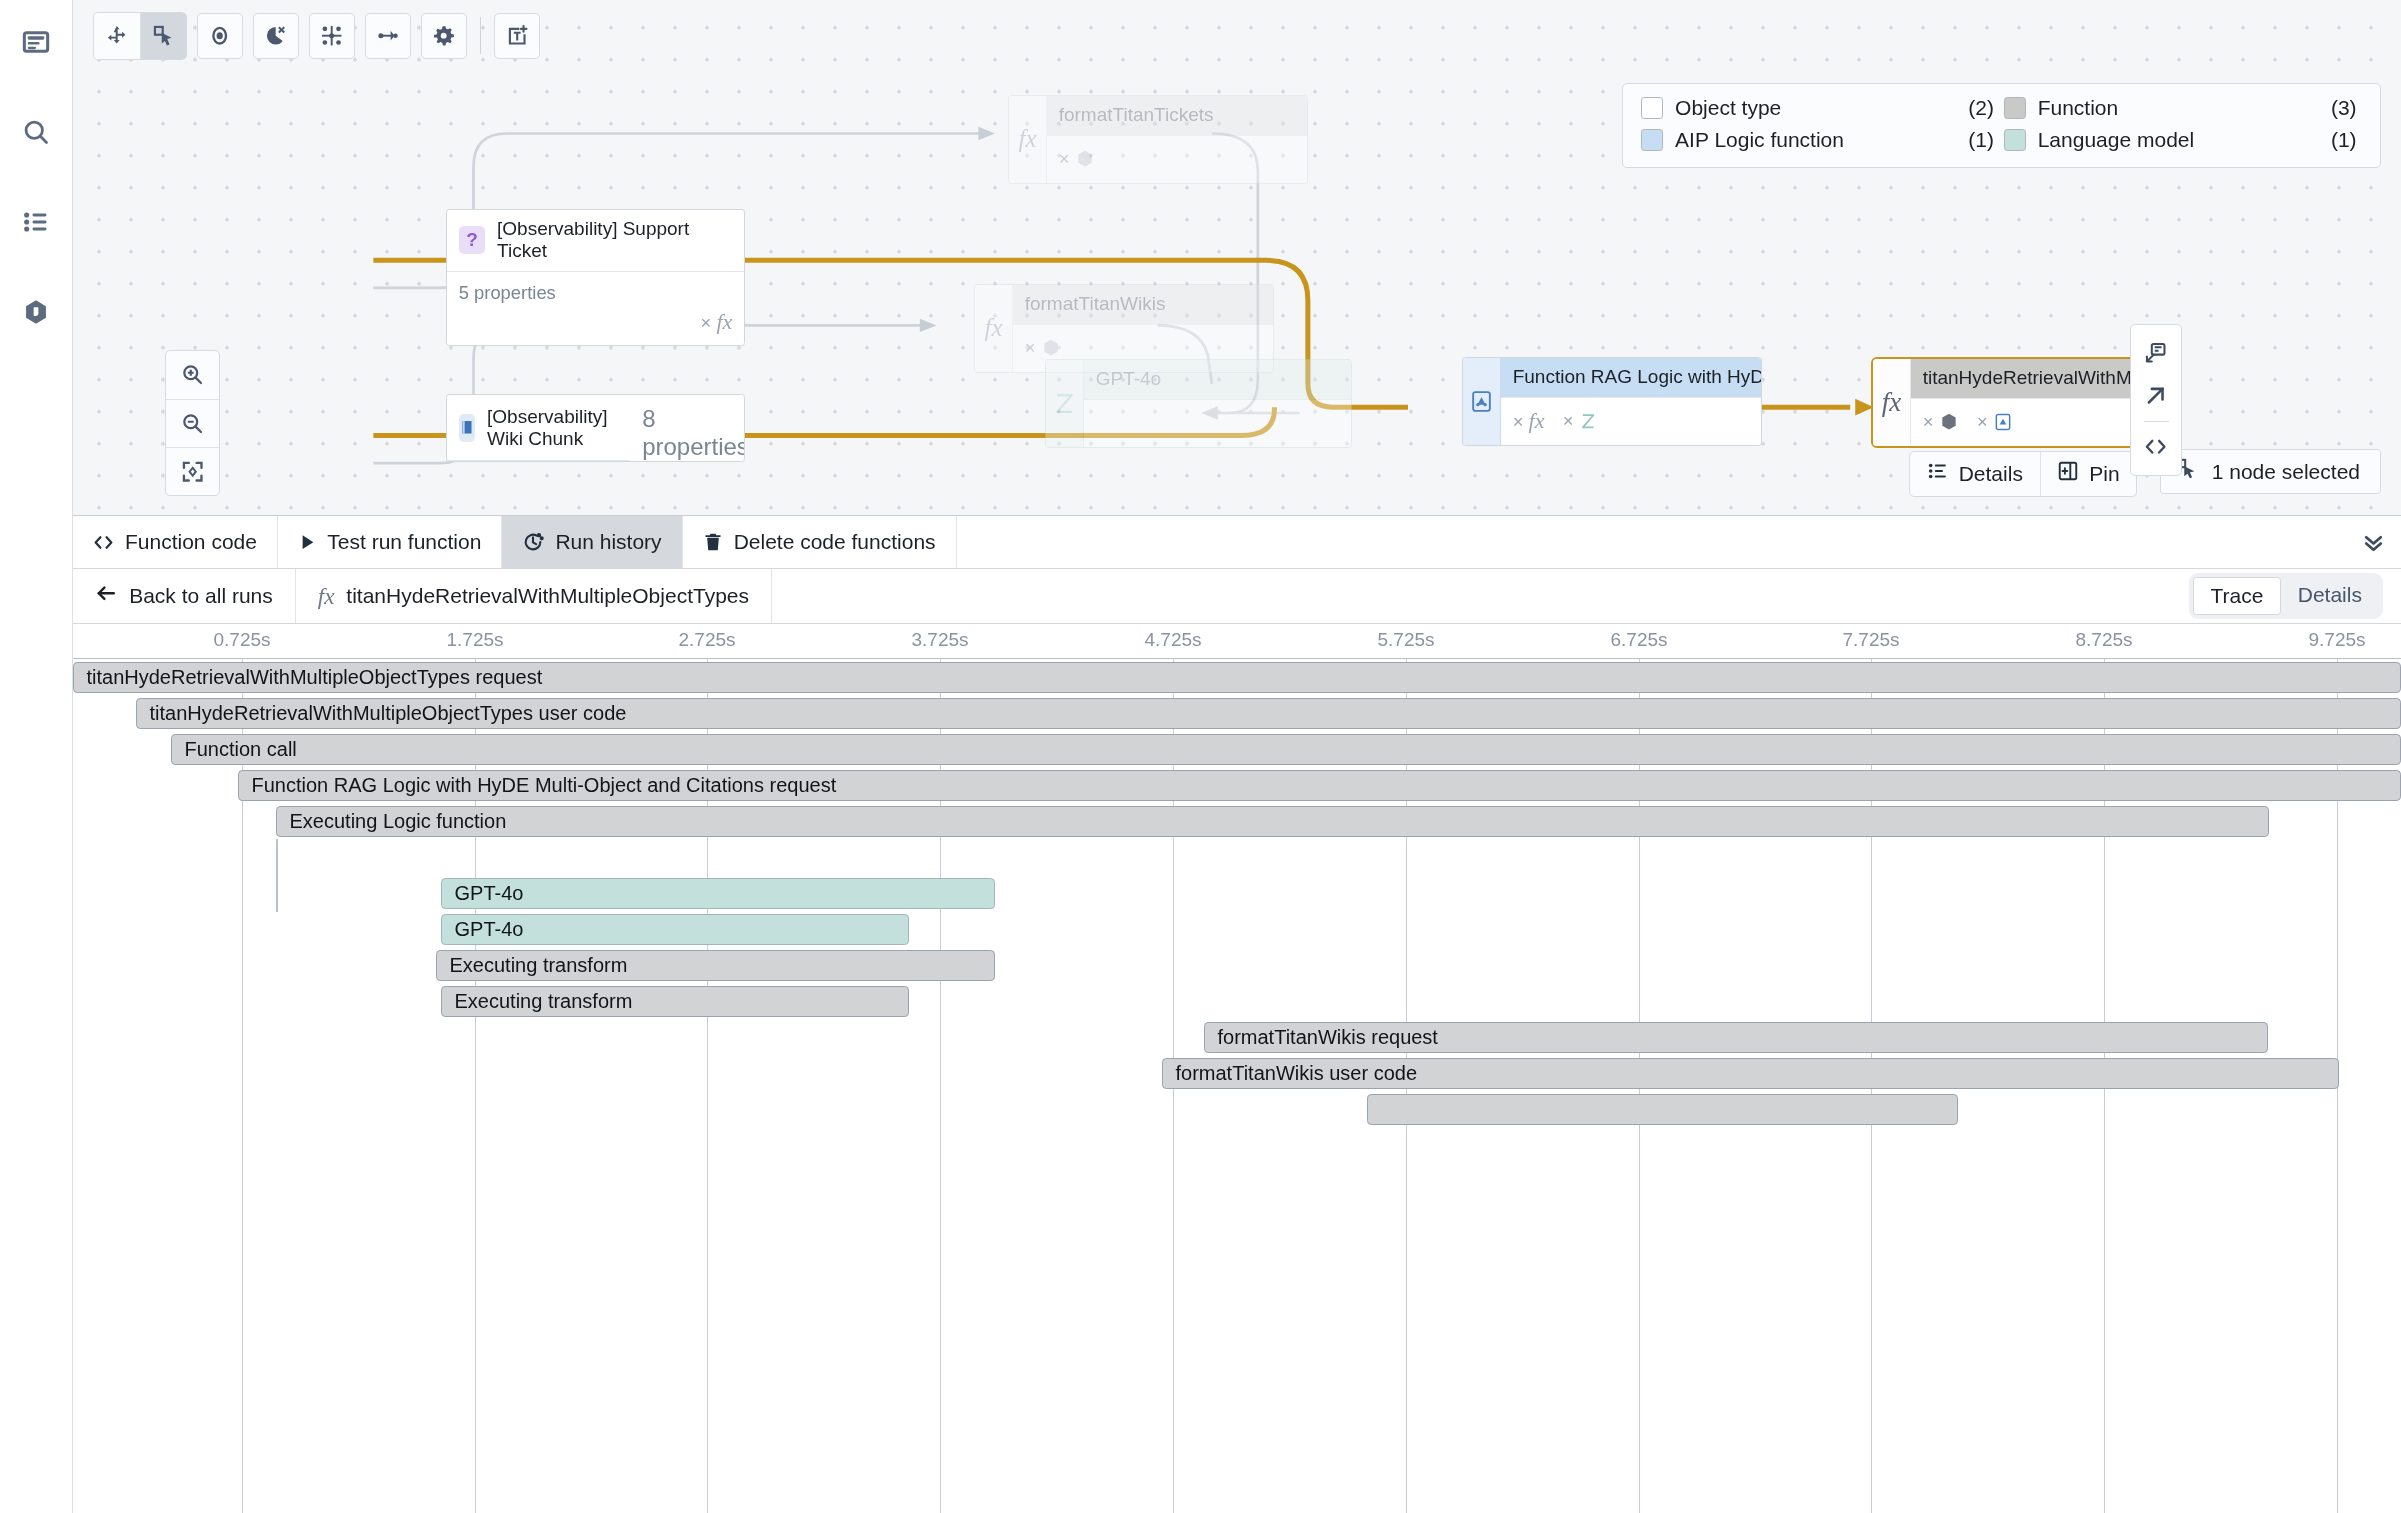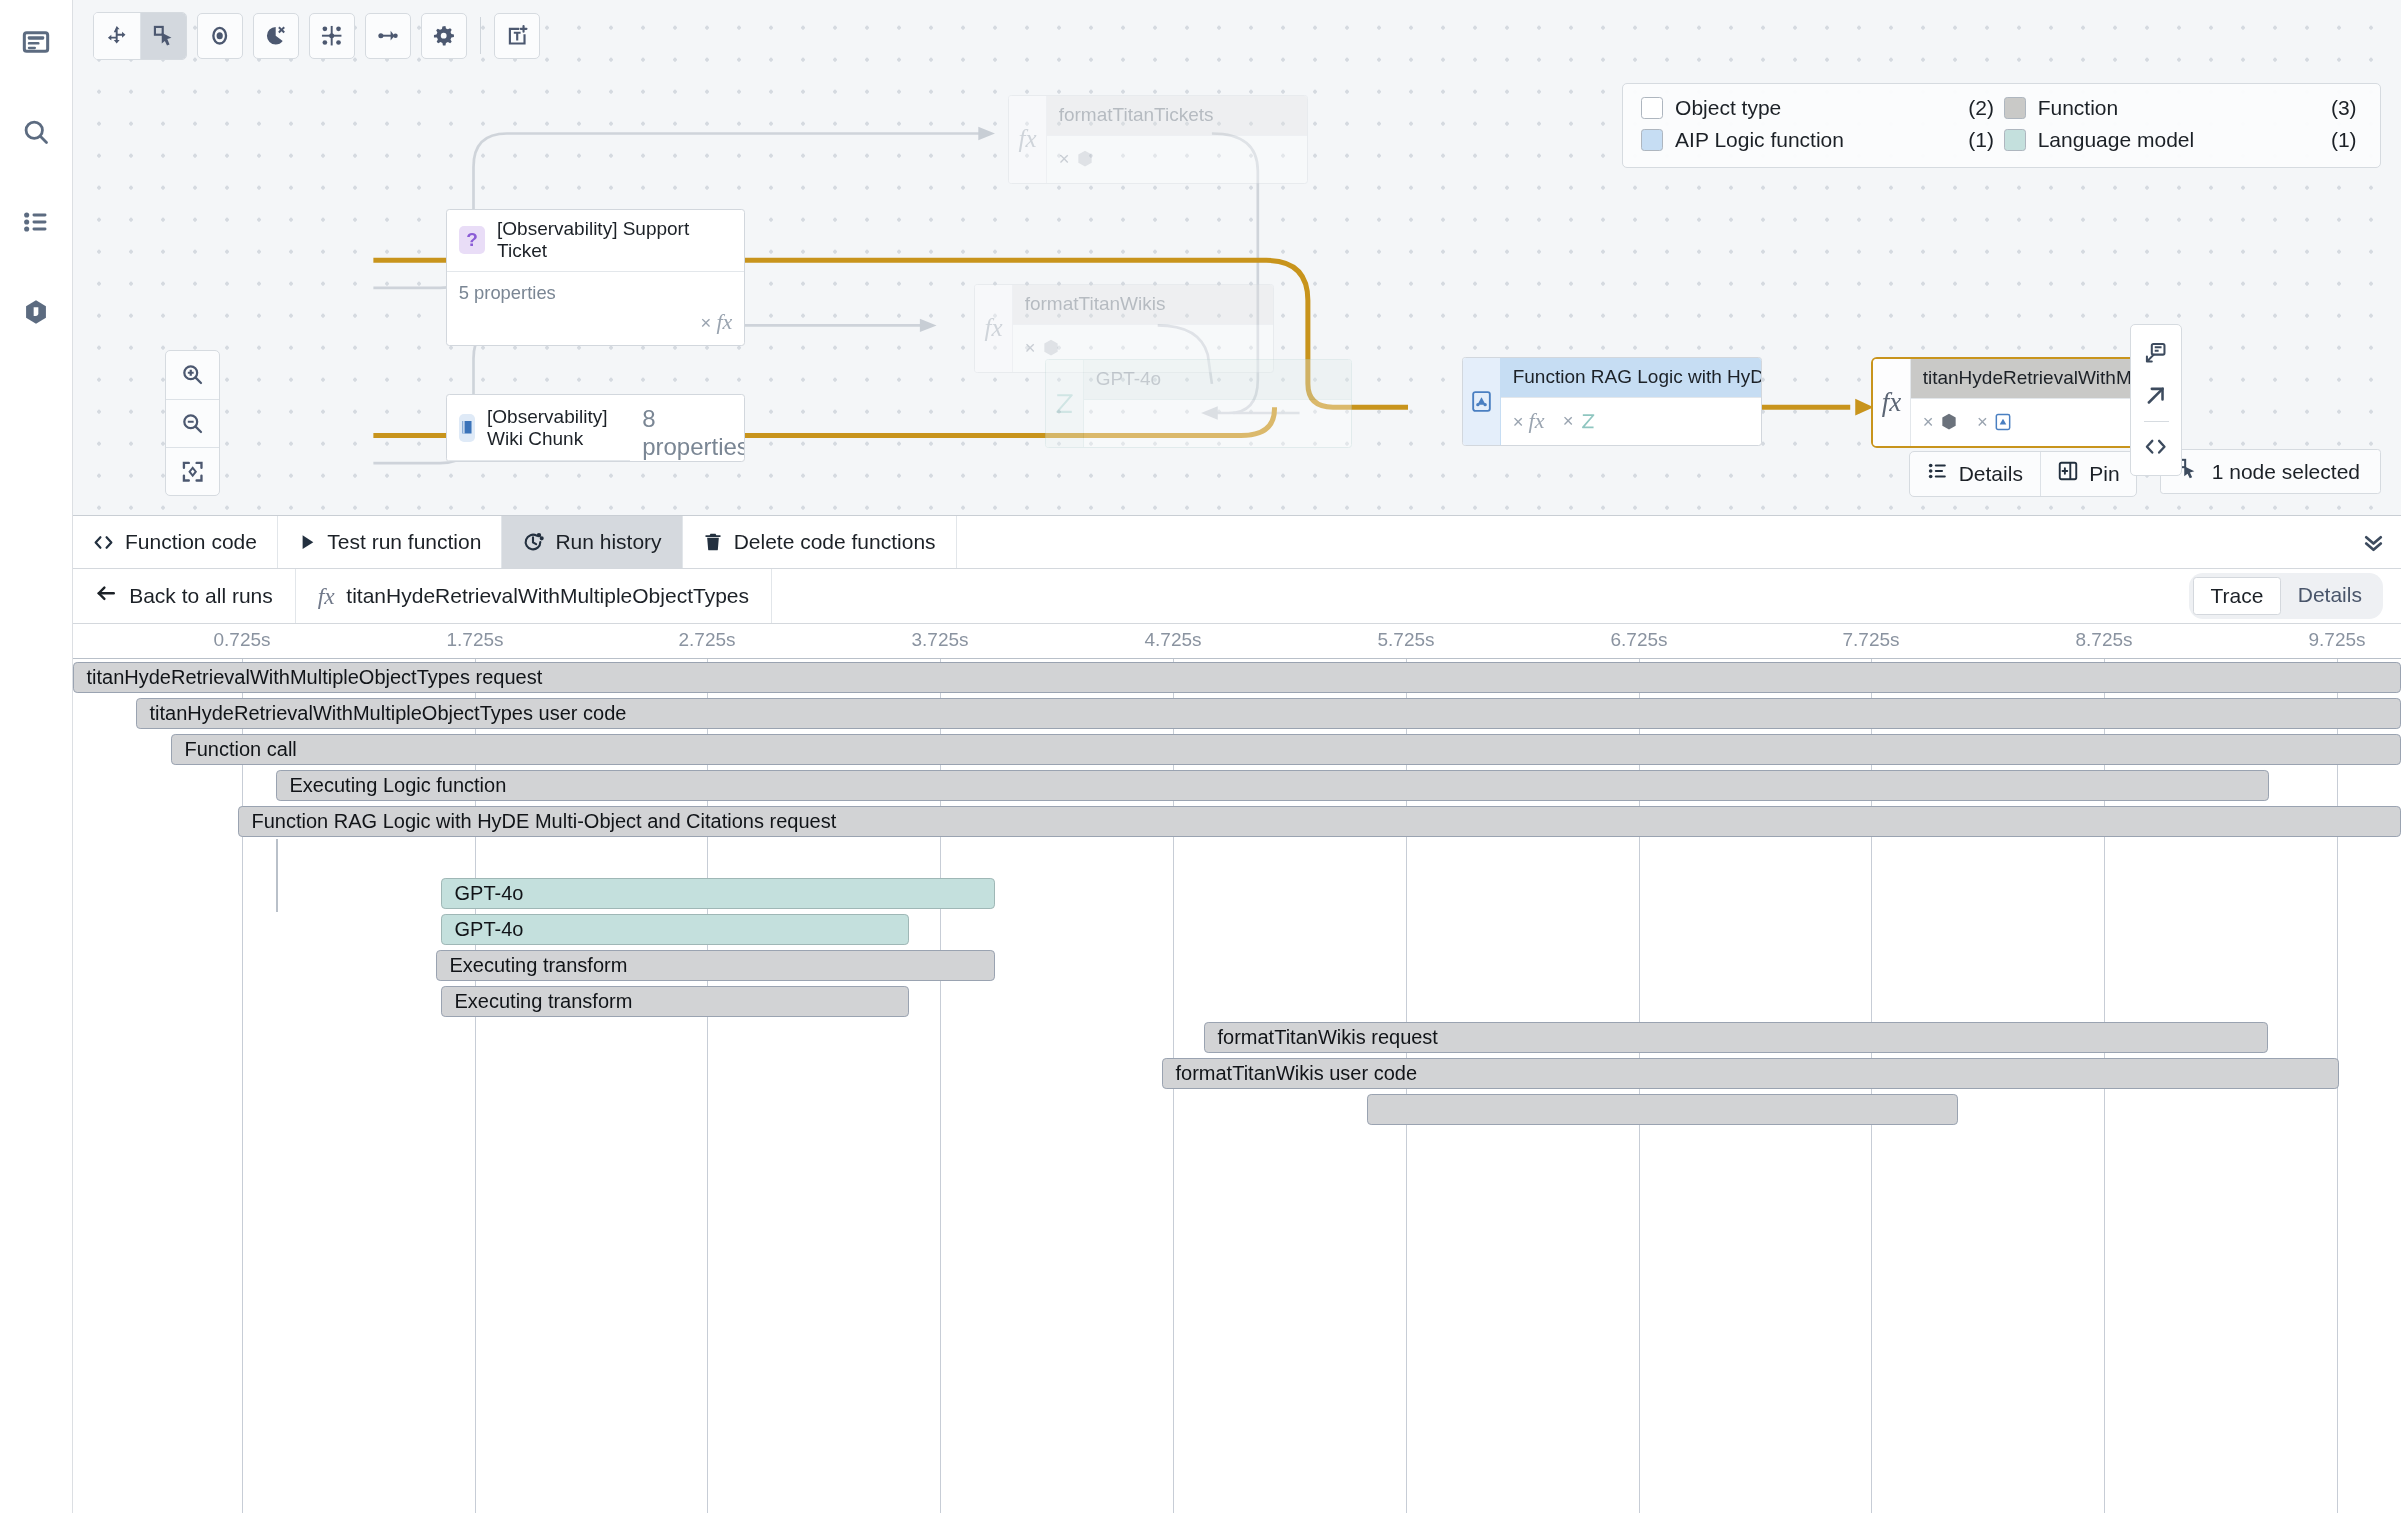--- a/index.html
+++ b/index.html
@@ -148,21 +148,21 @@
   }
 
   
   .crumbrow {
     height: 55px; background: #ffffff; border-bottom: 0.8px solid #d4d8dd;
     display: flex; align-items: stretch; flex: none;
   }
   .crumb { display: flex; align-items: center; gap: 11.7px; padding: 0 22px; font-size: 21px; cursor: pointer; border-right: 0.8px solid #e2e6ea; }
   .crumb.plain { cursor: default; color: #1c2127; }
   .crumb .fx { font-family: "Liberation Serif", serif; font-style: italic; font-size: 23.4px; color: #71798a; }
-  .segctl { margin-left: auto; align-self: center; display: flex; background: #eef0f3; border-radius: 14px; padding: 4px; margin-right: 18.4px; }
+  .segctl { margin-left: auto; align-self: center; display: flex; background: #eef0f3; border-radius: 9px; padding: 4px; margin-right: 18.4px; }
   .segbtn { padding: 5.8px 16.7px; font-size: 21px; border-radius: 3.3px; cursor: pointer; color: #4a5costants; color: #4a5costants; }
   .segbtn { color: #49556a; }
   .segbtn.on { background: #ffffff; color: #1c2127; border: 0.8px solid #d4d8dd; }
 
   
   .tracewrap { flex: 1; position: relative; background: #ffffff; overflow: hidden; }
   .ruler { height: 35px; position: relative; border-bottom: 0.8px solid #b9c0c9; }
   .ticklabel {
     position: absolute; top: 5px; transform: translateX(-50%);
     font-size: 19px; color: #8a93a0; white-space: nowrap;
@@ -619,24 +619,24 @@
           <div class="trow">
             <div class="bar" style="left: 0px; width: 2328px;">titanHydeRetrievalWithMultipleObjectTypes request</div>
           </div>
           <div class="trow">
             <div class="bar" style="left: 63px; width: 2265px;">titanHydeRetrievalWithMultipleObjectTypes user code</div>
           </div>
           <div class="trow">
             <div class="bar" style="left: 98px; width: 2230px;">Function call</div>
           </div>
           <div class="trow">
+            <div class="bar" style="left: 165px; width: 2163px;">Function RAG Logic with HyDE Multi-Object and Citations request</div>
+          </div>
+          <div class="trow">
             <div class="bar" style="left: 203px; width: 1993px;">Executing Logic function</div>
-          </div>
-          <div class="trow">
-            <div class="bar" style="left: 165px; width: 2163px;">Function RAG Logic with HyDE Multi-Object and Citations request</div>
           </div>
           <div class="trow">
             <div class="vtick" style="left: 203px; height: 73px;"></div>
           </div>
           <div class="trow">
             <div class="bar lm" style="left: 368px; width: 554px;">GPT-4o</div>
           </div>
           <div class="trow">
             <div class="bar lm" style="left: 368px; width: 468px;">GPT-4o</div>
           </div>

